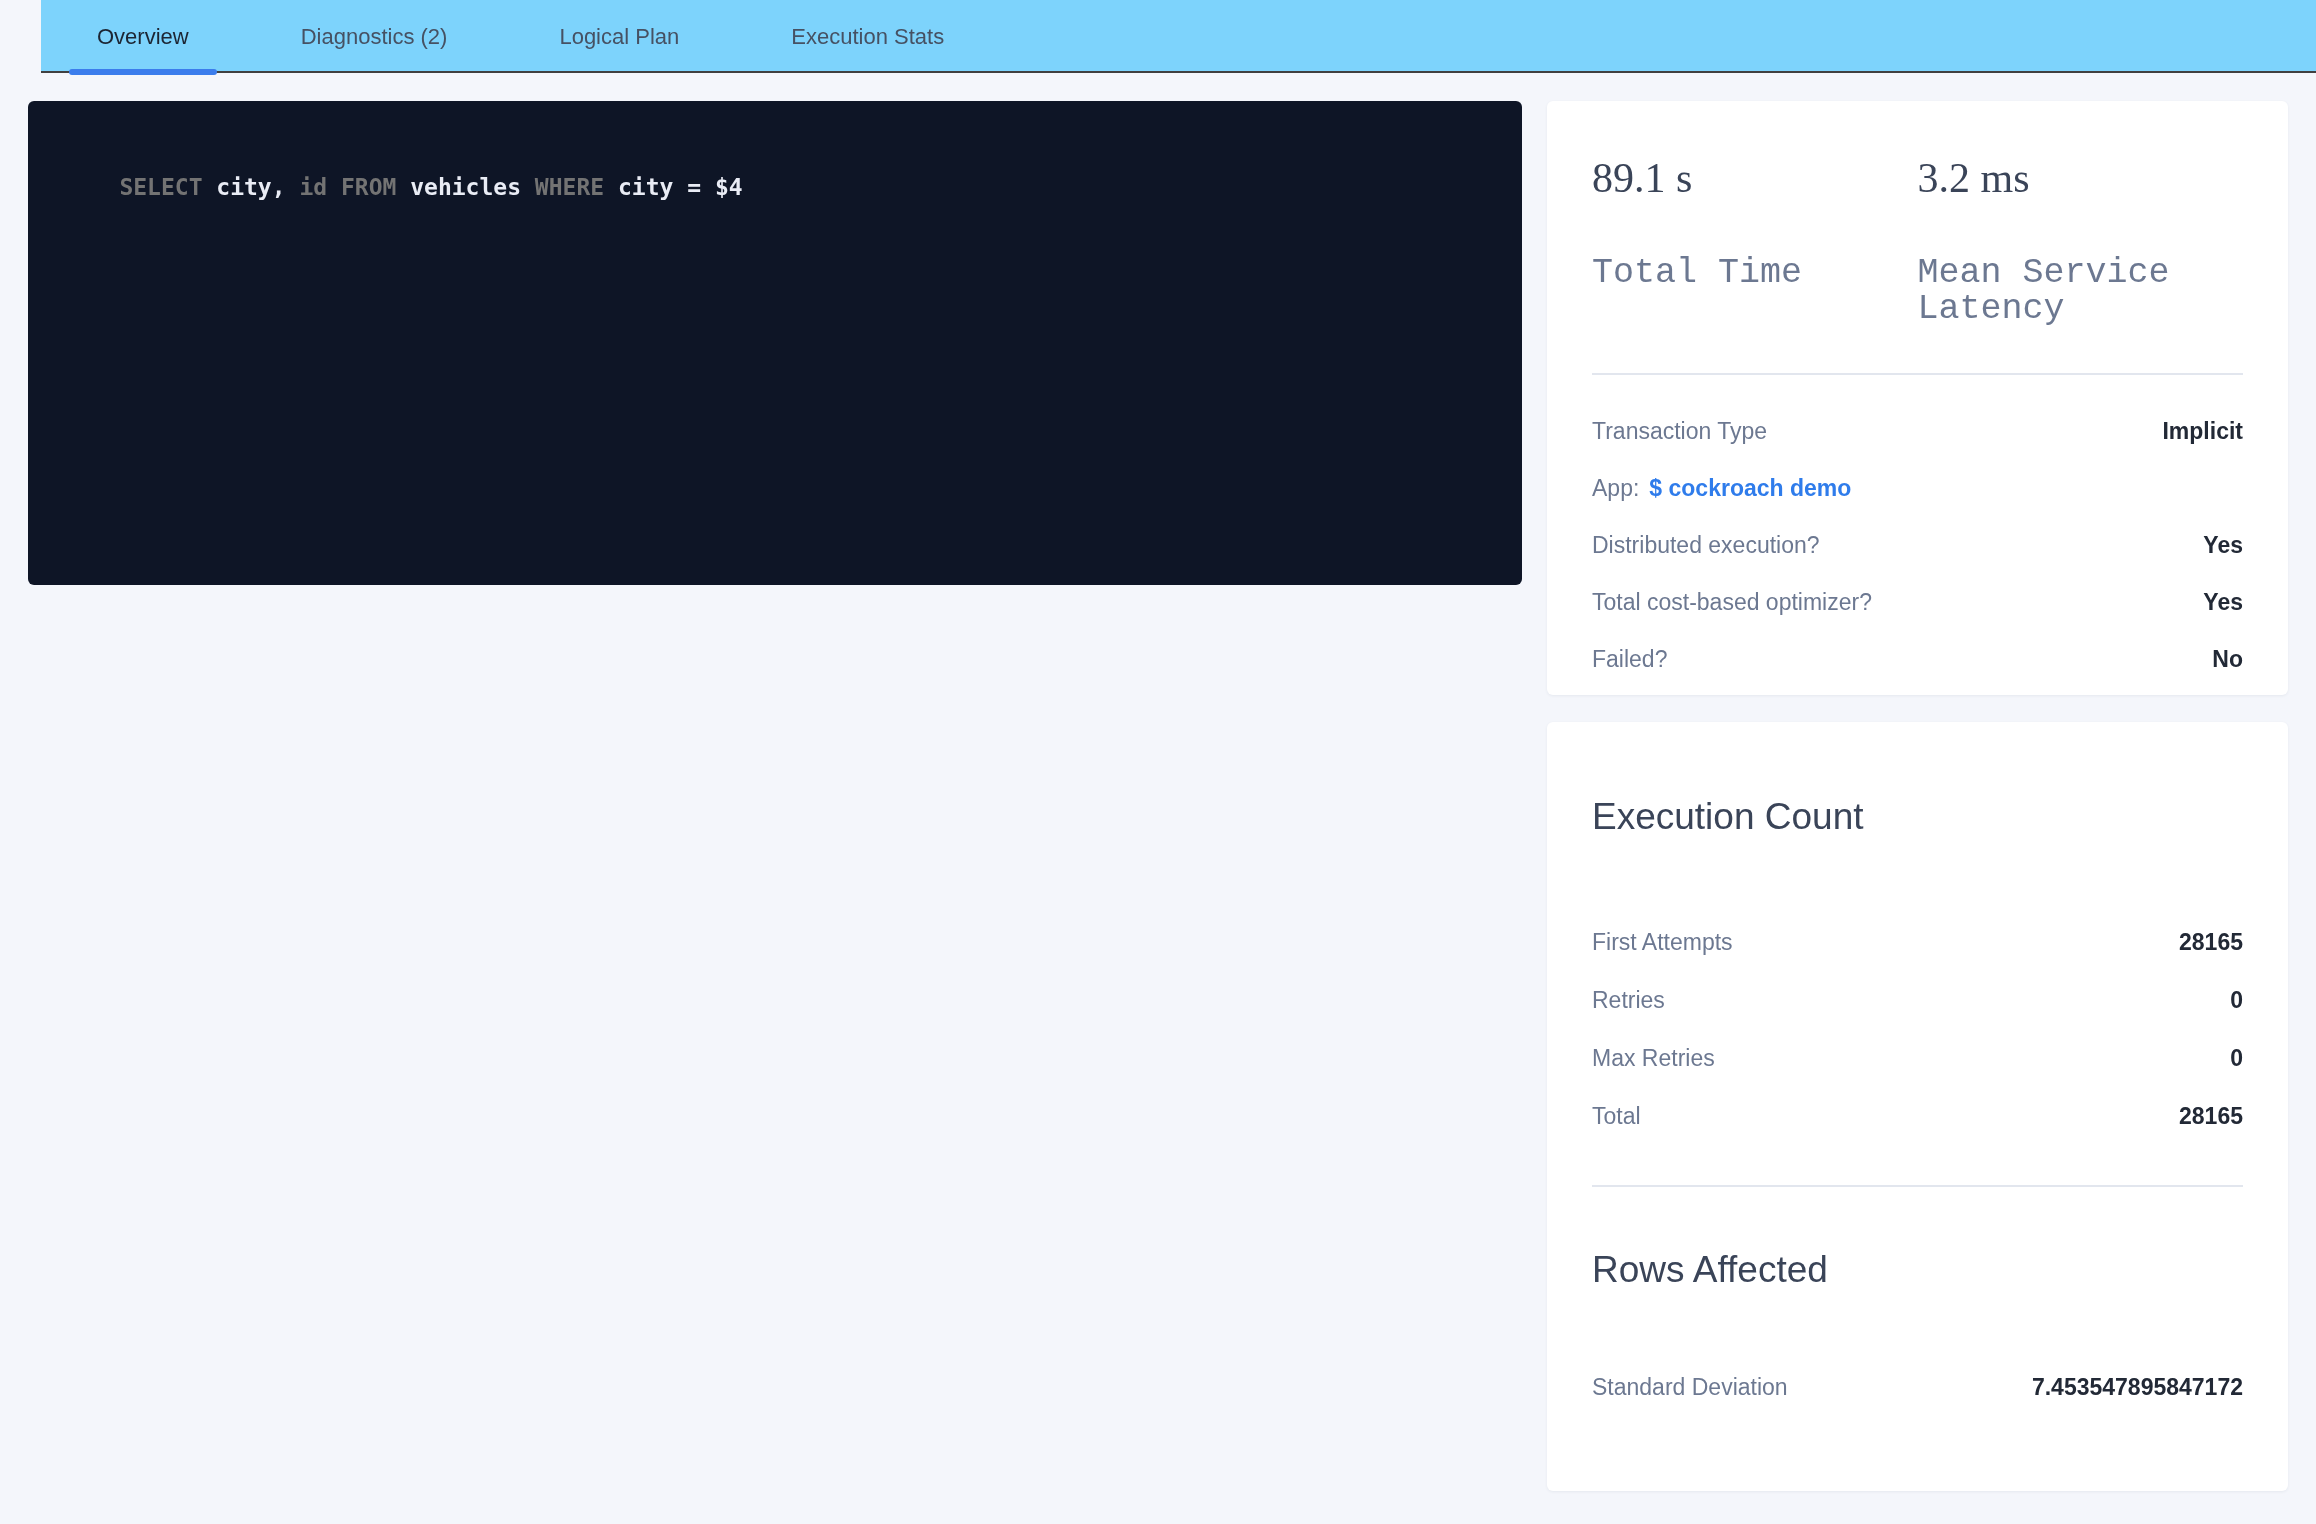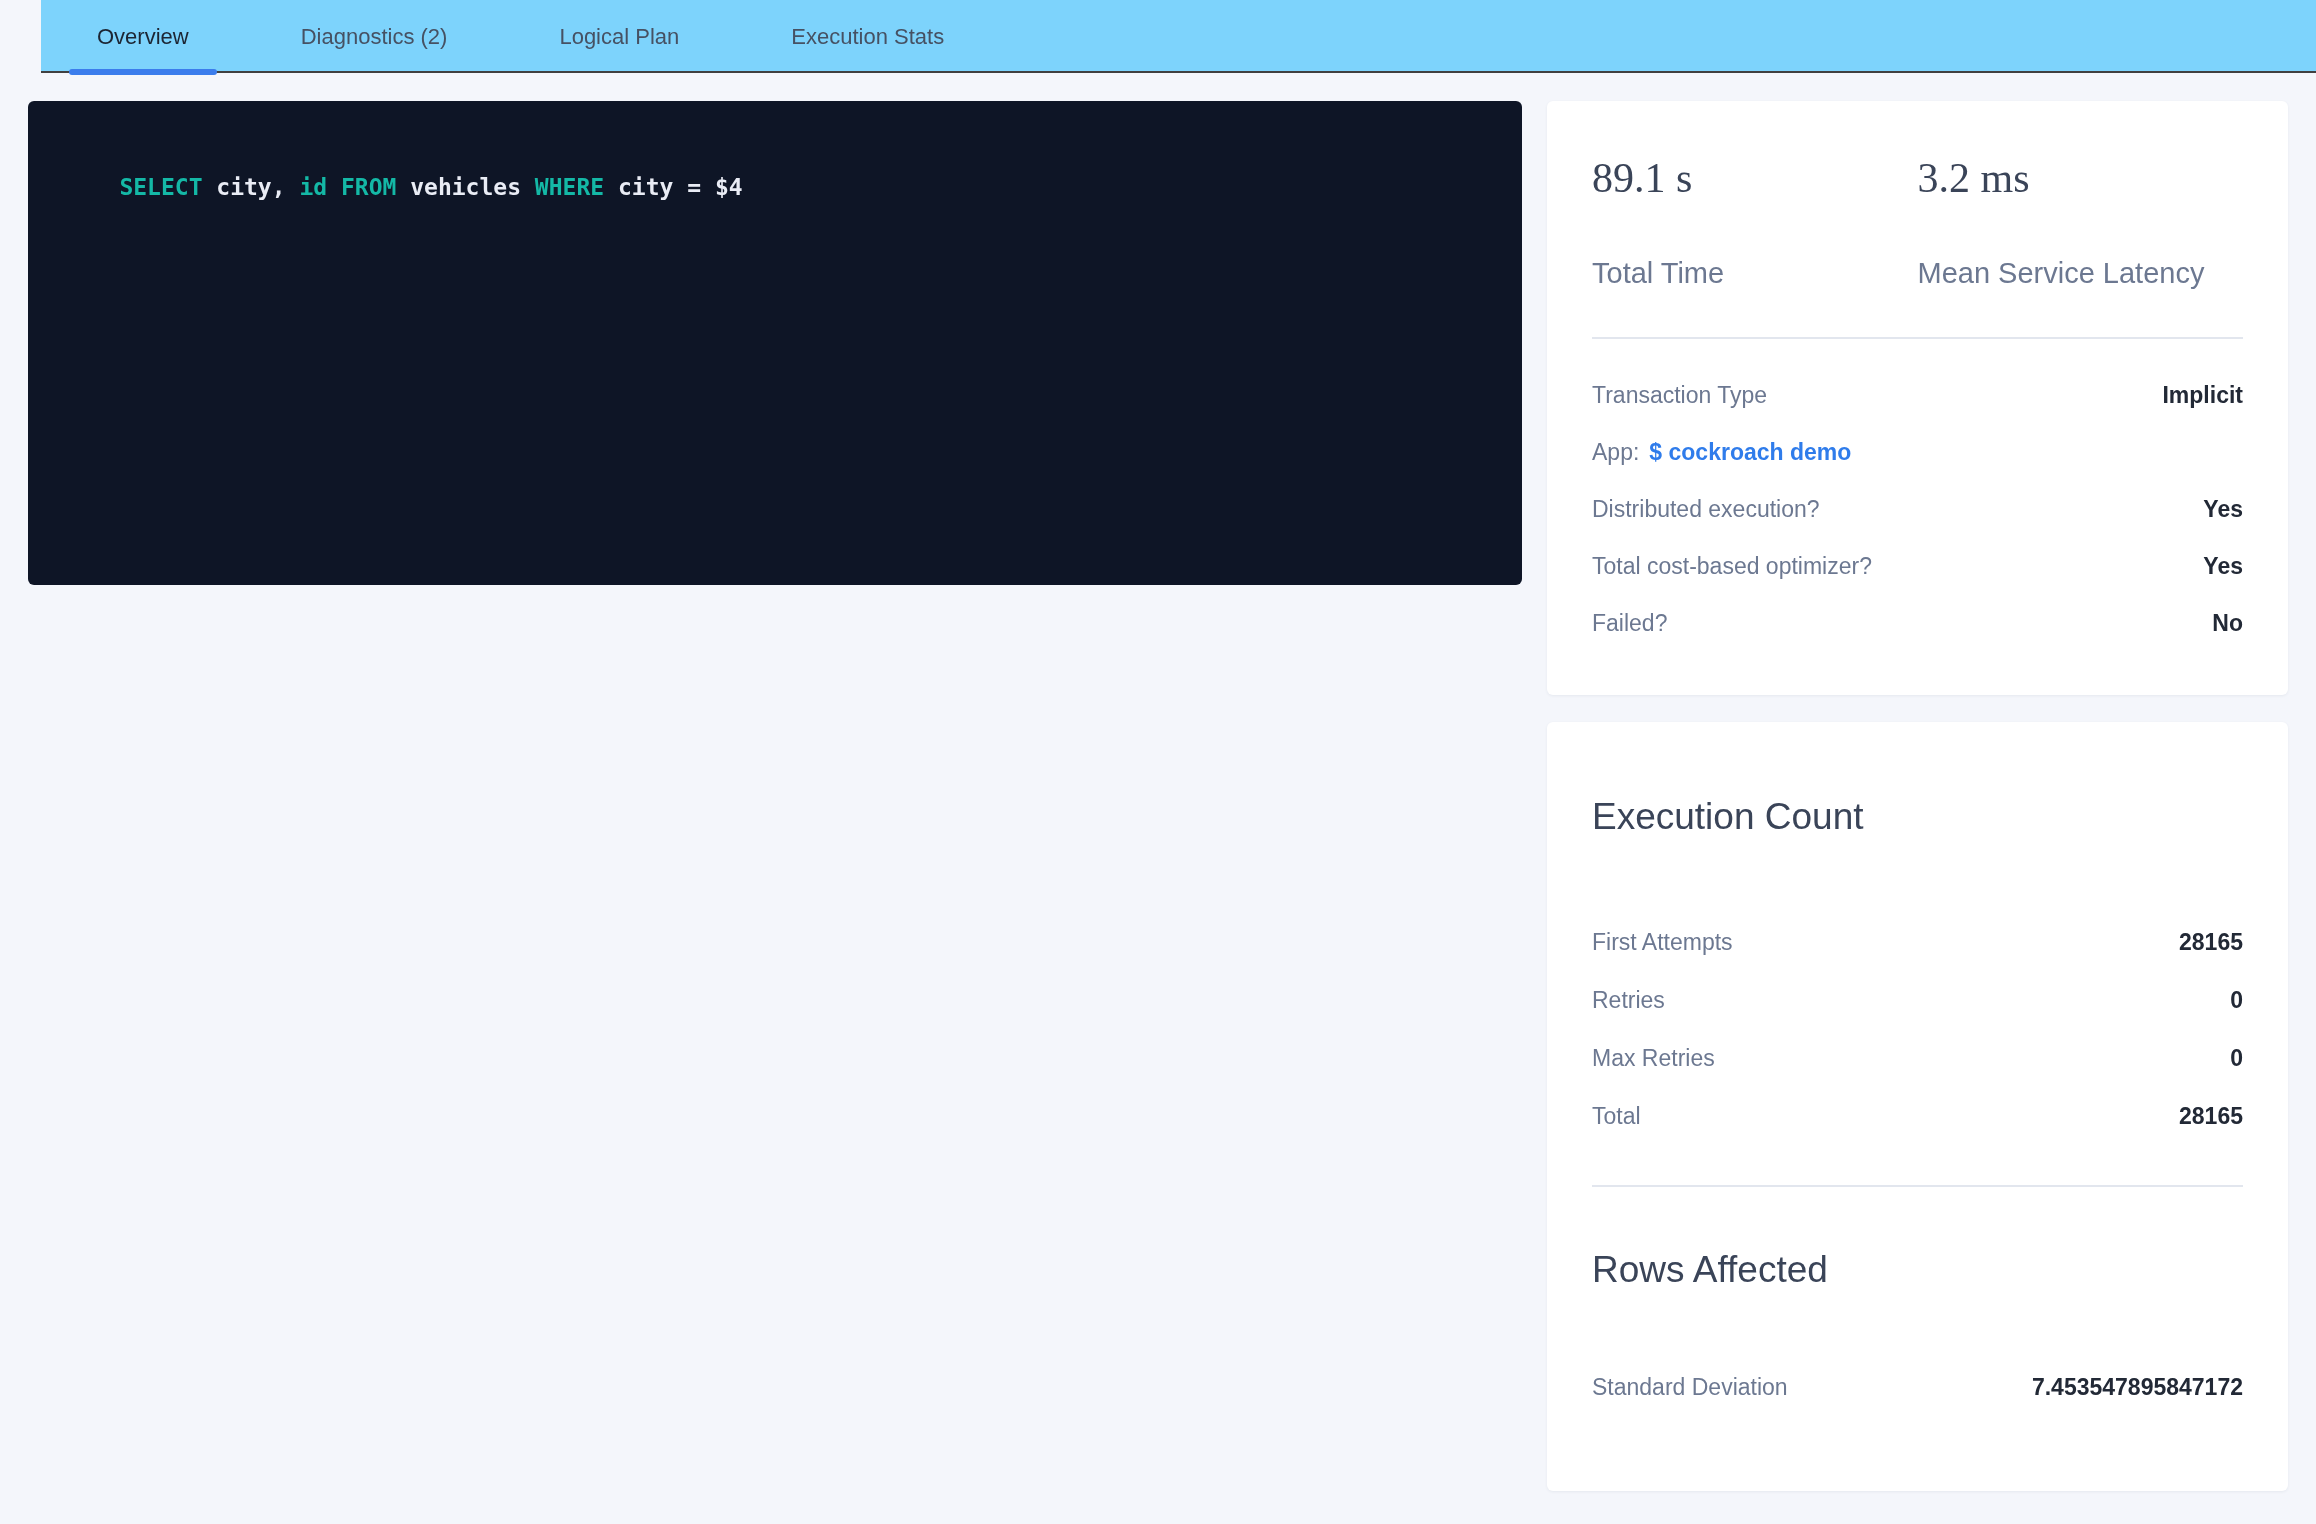--- a/index.html
+++ b/index.html
@@ -35,35 +35,35 @@
   .sql-box {
     position:absolute; left:28px; top:101px; width:1494px; height:484px;
     background:#0e1526; border-radius:6px;
   }
   .sql-line {
     position:absolute; left:36px; top:38px;
     font-family:"DejaVu Sans Mono", monospace;
     font-weight:700; font-size:23px; line-height:32px;
     color:#e9ecf5; white-space:pre;
   }
-  .sql-line .kw { color:#14b8a6; }
+  .sql-line .kw { color:#737373; }
 
   
   .card {
     position:absolute; left:1547px; width:741px;
     background:#ffffff; border-radius:6px;
     box-shadow:0 1px 3px rgba(44,56,82,0.07);
   }
   .card-summary { top:101px;  height:594px; padding:52px 45px 0 45px; }
   .card-stats   { top:722px;  height:769px; padding:72px 45px 0 45px; }
 
   .metrics { display:flex; }
   .metric  { flex:1; }
   .metric-value { font-size:42px; line-height:50px; color:#3a4458;font-family:Liberation Serif, serif; }
-  .metric-label { margin-top:52px; font-size:29px; line-height:36px; color:#6c7891; }
+  .metric-label { margin-top:52px; font-size:35px; line-height:36px; color:#6c7891;font-family:Liberation Mono, monospace; }
 
   .divider { border:none; border-top:2px solid #e2e6ee; margin-top:46px; }
 
   .kv-section { margin-top:42px; }
   .kv-row {
     display:flex; justify-content:space-between; align-items:baseline;
     font-size:23px; line-height:28px; margin-bottom:29px;
   }
   .kv-label { color:#6c7891; }
   .kv-value { color:#222936; font-weight:700; text-align:right; }

